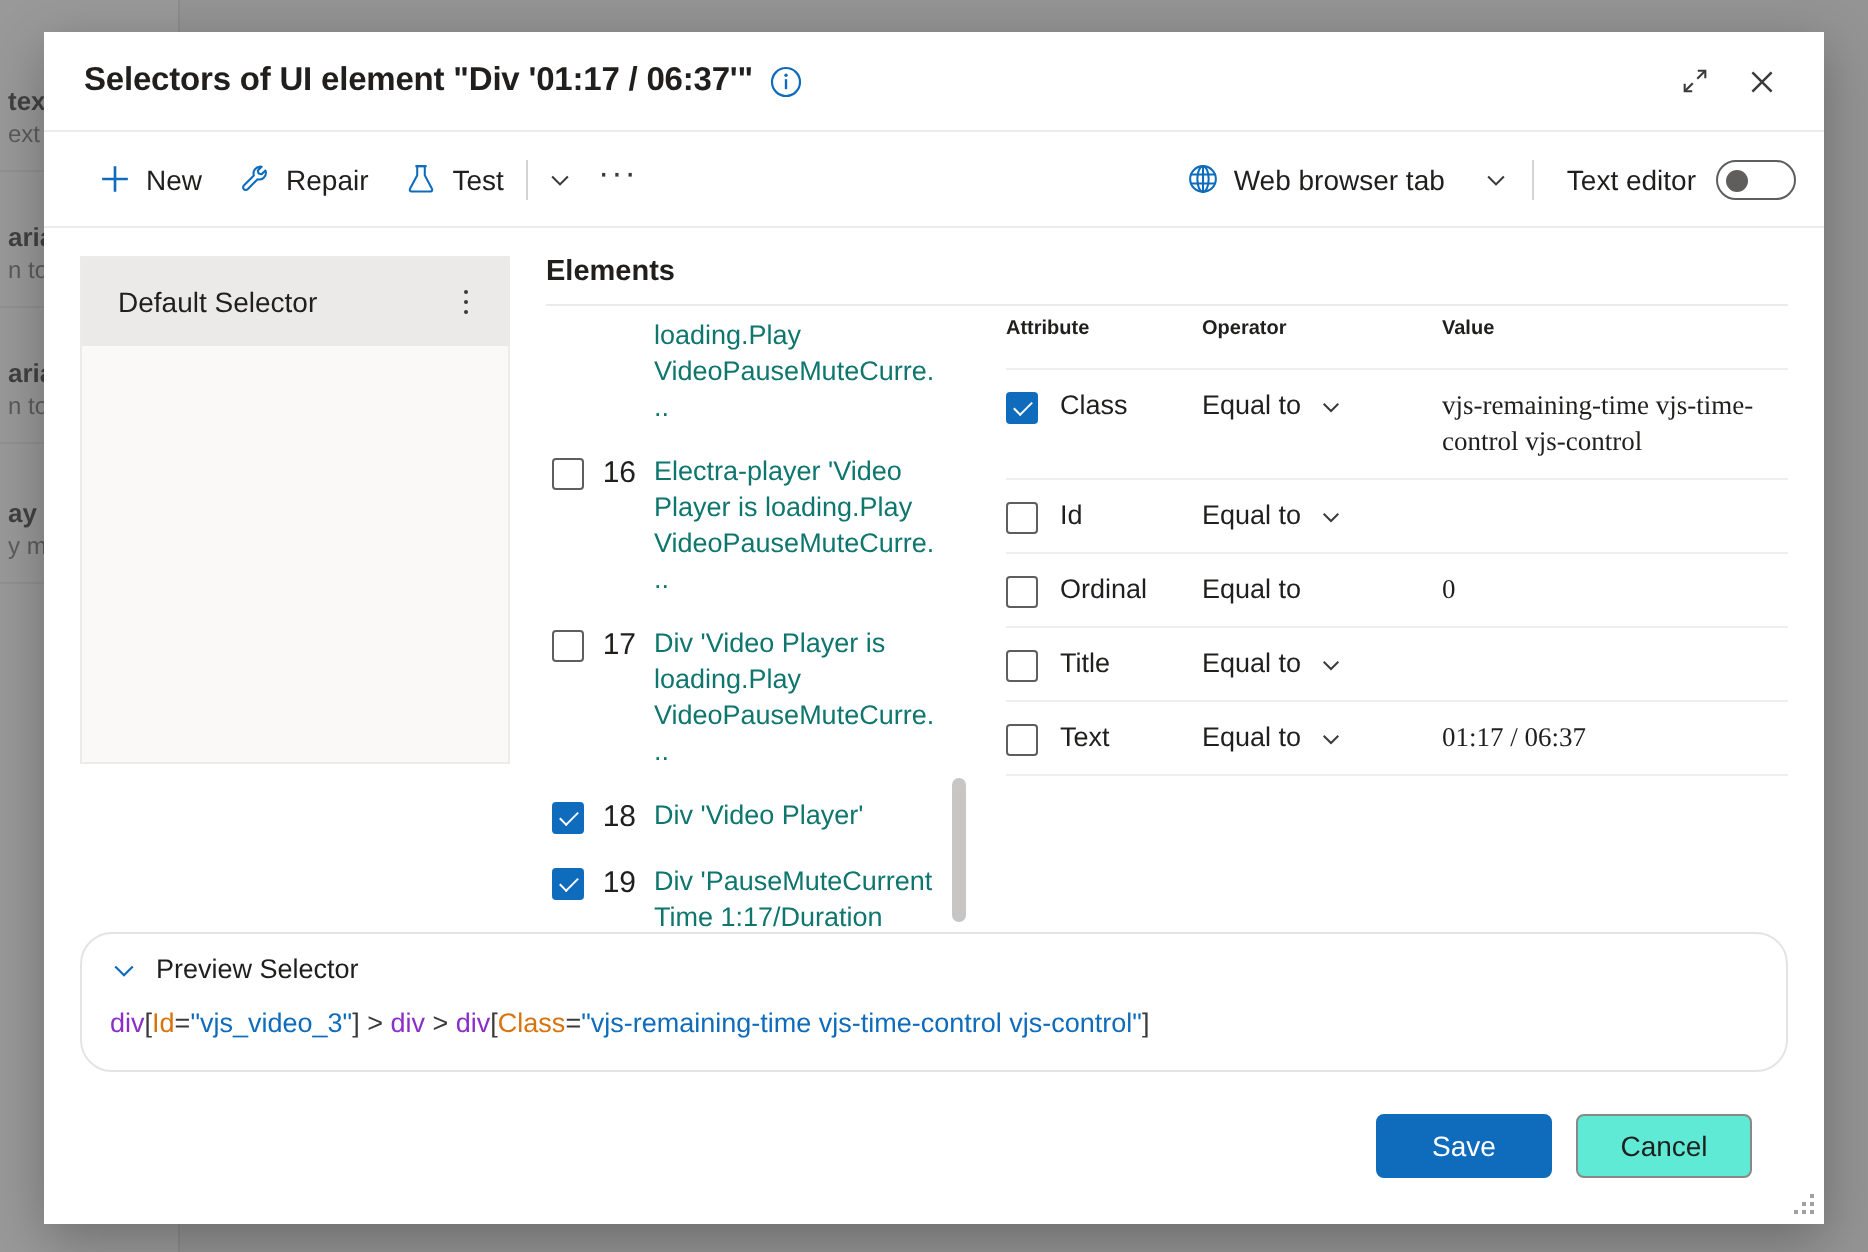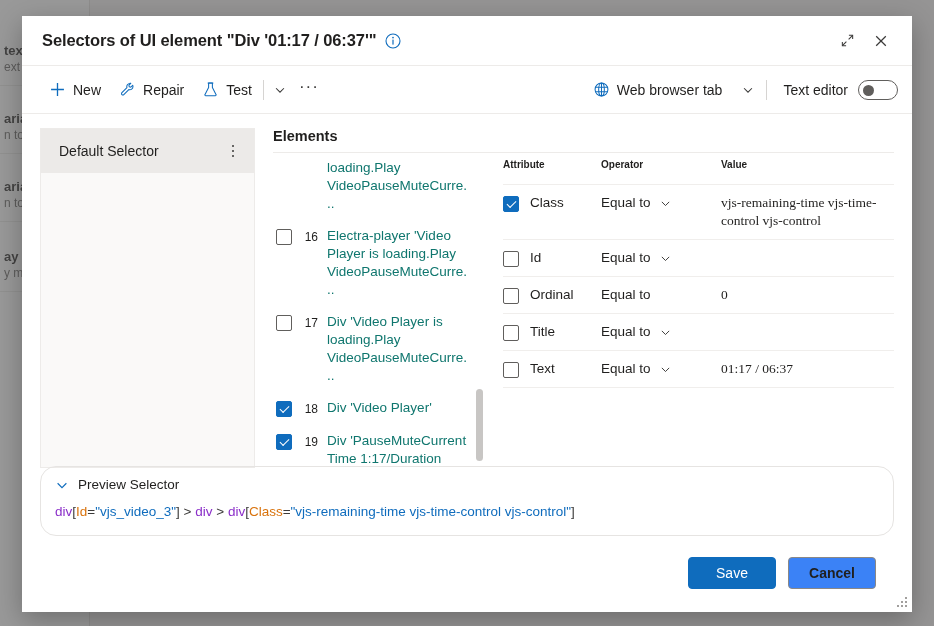--- a/index.html
+++ b/index.html
@@ -131,21 +131,21 @@
     padding: 10px 18px 0 18px;
     min-height: 0;
   }
 
   
   .selector-panel {
     width: 215px; flex: 0 0 215px;
     background: #faf9f8;
     border: 1px solid #edebe9;
     margin: 4px 0 4px 0;
-    height: 340px;
+    height: 254px;
     overflow: hidden;
   }
   .selector-item {
     height: 44px;
     display: flex; align-items: center;
     padding: 0 10px 0 18px;
     background: #eceae8;
     cursor: pointer;
   }
   .selector-item .name {
@@ -185,21 +185,21 @@
     padding-top: 4px;
   }
   .el-row {
     display: flex;
     align-items: flex-start;
     gap: 9px;
     padding: 7px 16px 7px 3px;
     cursor: pointer;
   }
   .el-idx {
-    font-size: 12px; color: #201f1e;
+    font-size: 15px; color: #201f1e;
     width: 17px; text-align: right; flex: 0 0 17px;
     line-height: 18px; padding-top: 1px;
   }
   .el-label {
     font-size: 13.5px; color: #0f766e;
     line-height: 18px; flex: 1 1 auto;
     word-break: break-word;
   }
   .cb {
     width: 16px; height: 16px; flex: 0 0 16px;
@@ -302,21 +302,21 @@
   .btn {
     height: 32px; min-width: 88px;
     padding: 0 18px;
     border-radius: 4px;
     font-size: 14px;
     display: flex; align-items: center; justify-content: center;
     cursor: pointer;
     border: 1px solid transparent;
   }
   .btn-primary { background: #0f6cbd; color: #fff; border-color: #0f6cbd; }
-  .btn-secondary { background: #3b82f6; color: #201f1e; border-color: #8a8886; font-weight: bold; }
+  .btn-secondary { background: #5eead4; color: #201f1e; border-color: #8a8886; }
 
   .grip {
     position: absolute; right: 3px; bottom: 3px;
     width: 14px; height: 14px;
   }
   .grip i {
     position: absolute; width: 2px; height: 2px; background: #a19f9d;
   }
 </style>
 </head>

